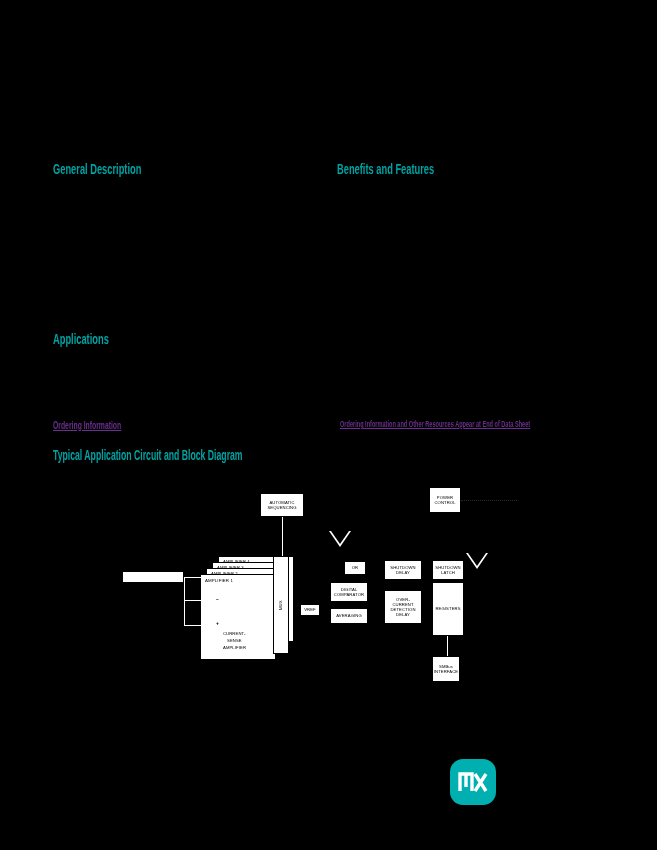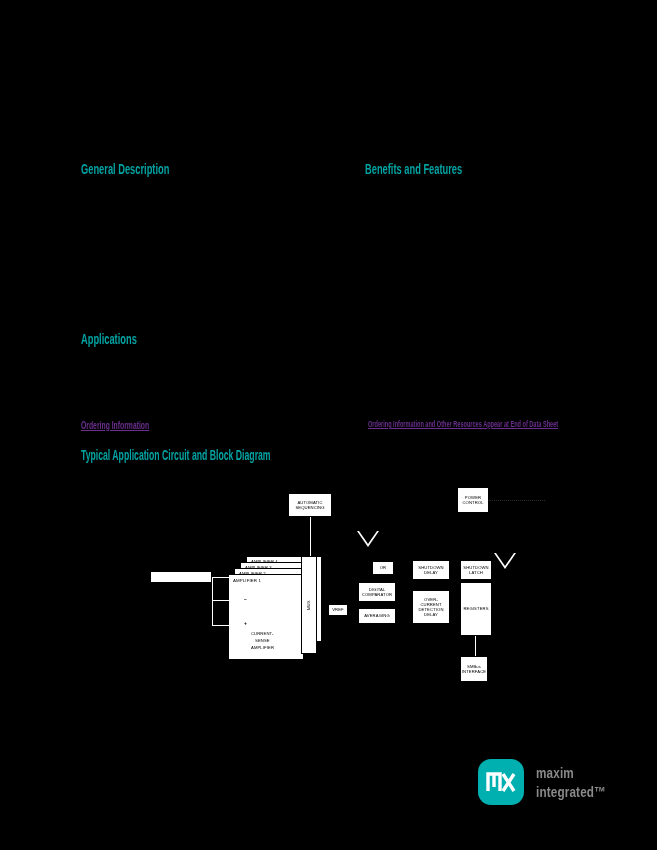--- a/index.html
+++ b/index.html
@@ -1,21 +1,21 @@
 <!DOCTYPE html>
 <html><head>
 <meta charset="utf-8">
 <style>
   html,body{margin:0;padding:0;background:#000;}
   body{
     width:657px;height:850px;position:relative;overflow:hidden;
     font-family:"Liberation Sans","DejaVu Sans",sans-serif;
     background:#000000;color:#000000;
   }
-  .page{position:absolute;inset:0;background:#000000;margin-left:28px;}
+  .page{position:absolute;inset:0;background:#000000;}
 
   
   .heading{
     position:absolute;color:#00a3a3;font-weight:bold;white-space:nowrap;
     transform-origin:left center;
   }
   #h-general{left:53px;top:160px;font-size:15px;transform:scaleX(.62);}
   #h-benefits{left:337px;top:160px;font-size:15px;transform:scaleX(.62);}
   #h-apps{left:53px;top:330px;font-size:15px;transform:scaleX(.62);}
   #h-typical{left:53px;top:447px;font-size:14px;transform:scaleX(.62);}
@@ -149,19 +149,15 @@
     <div class="tri-in" style="left:468px;top:83px;"></div>
   </div>
 
   <div id="logo">
     <div id="logo-mark">
       <svg width="46" height="46" viewBox="0 0 46 46" aria-hidden="true">
         <path d="M10 32 L10 15 L16 15 L16 28 L16 15 L22 15 L22 32" fill="none" stroke="#ffffff" stroke-width="3.4"></path>
         <path d="M25 15 L36 32 M36 15 L25 32" fill="none" stroke="#ffffff" stroke-width="3.4"></path>
       </svg>
     </div>
-    <div id="logo-word">
-      <div class="word-line">maxim</div>
-      <div class="word-line">integrated™</div>
-    </div>
   </div>
 
 </div>
 
 </body></html>

